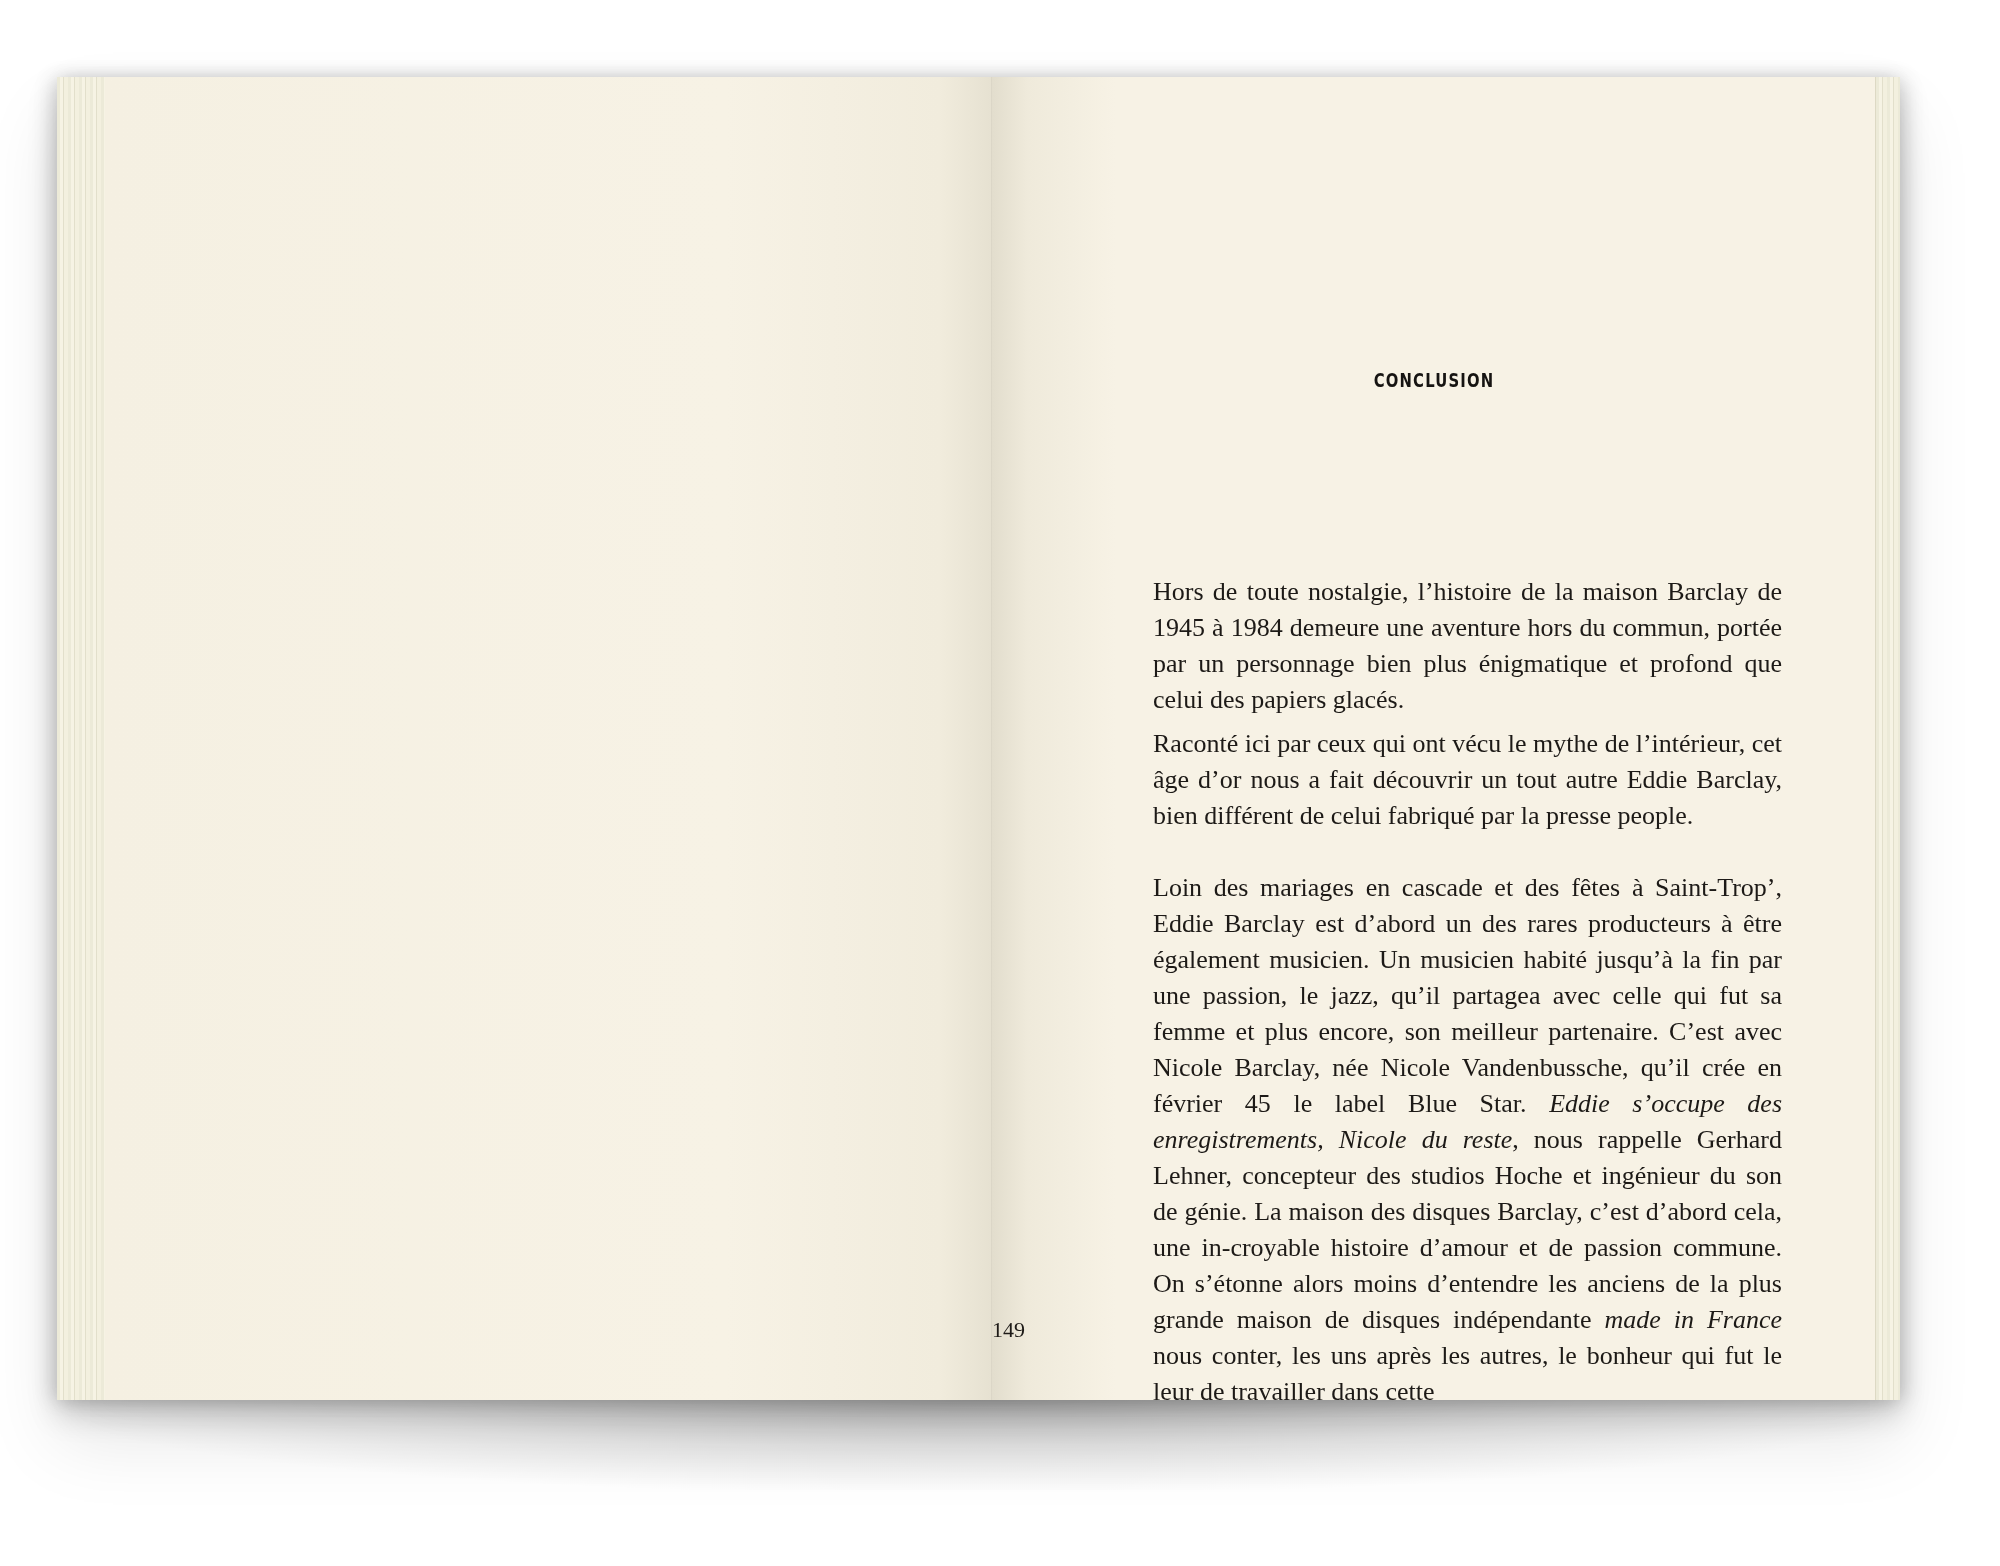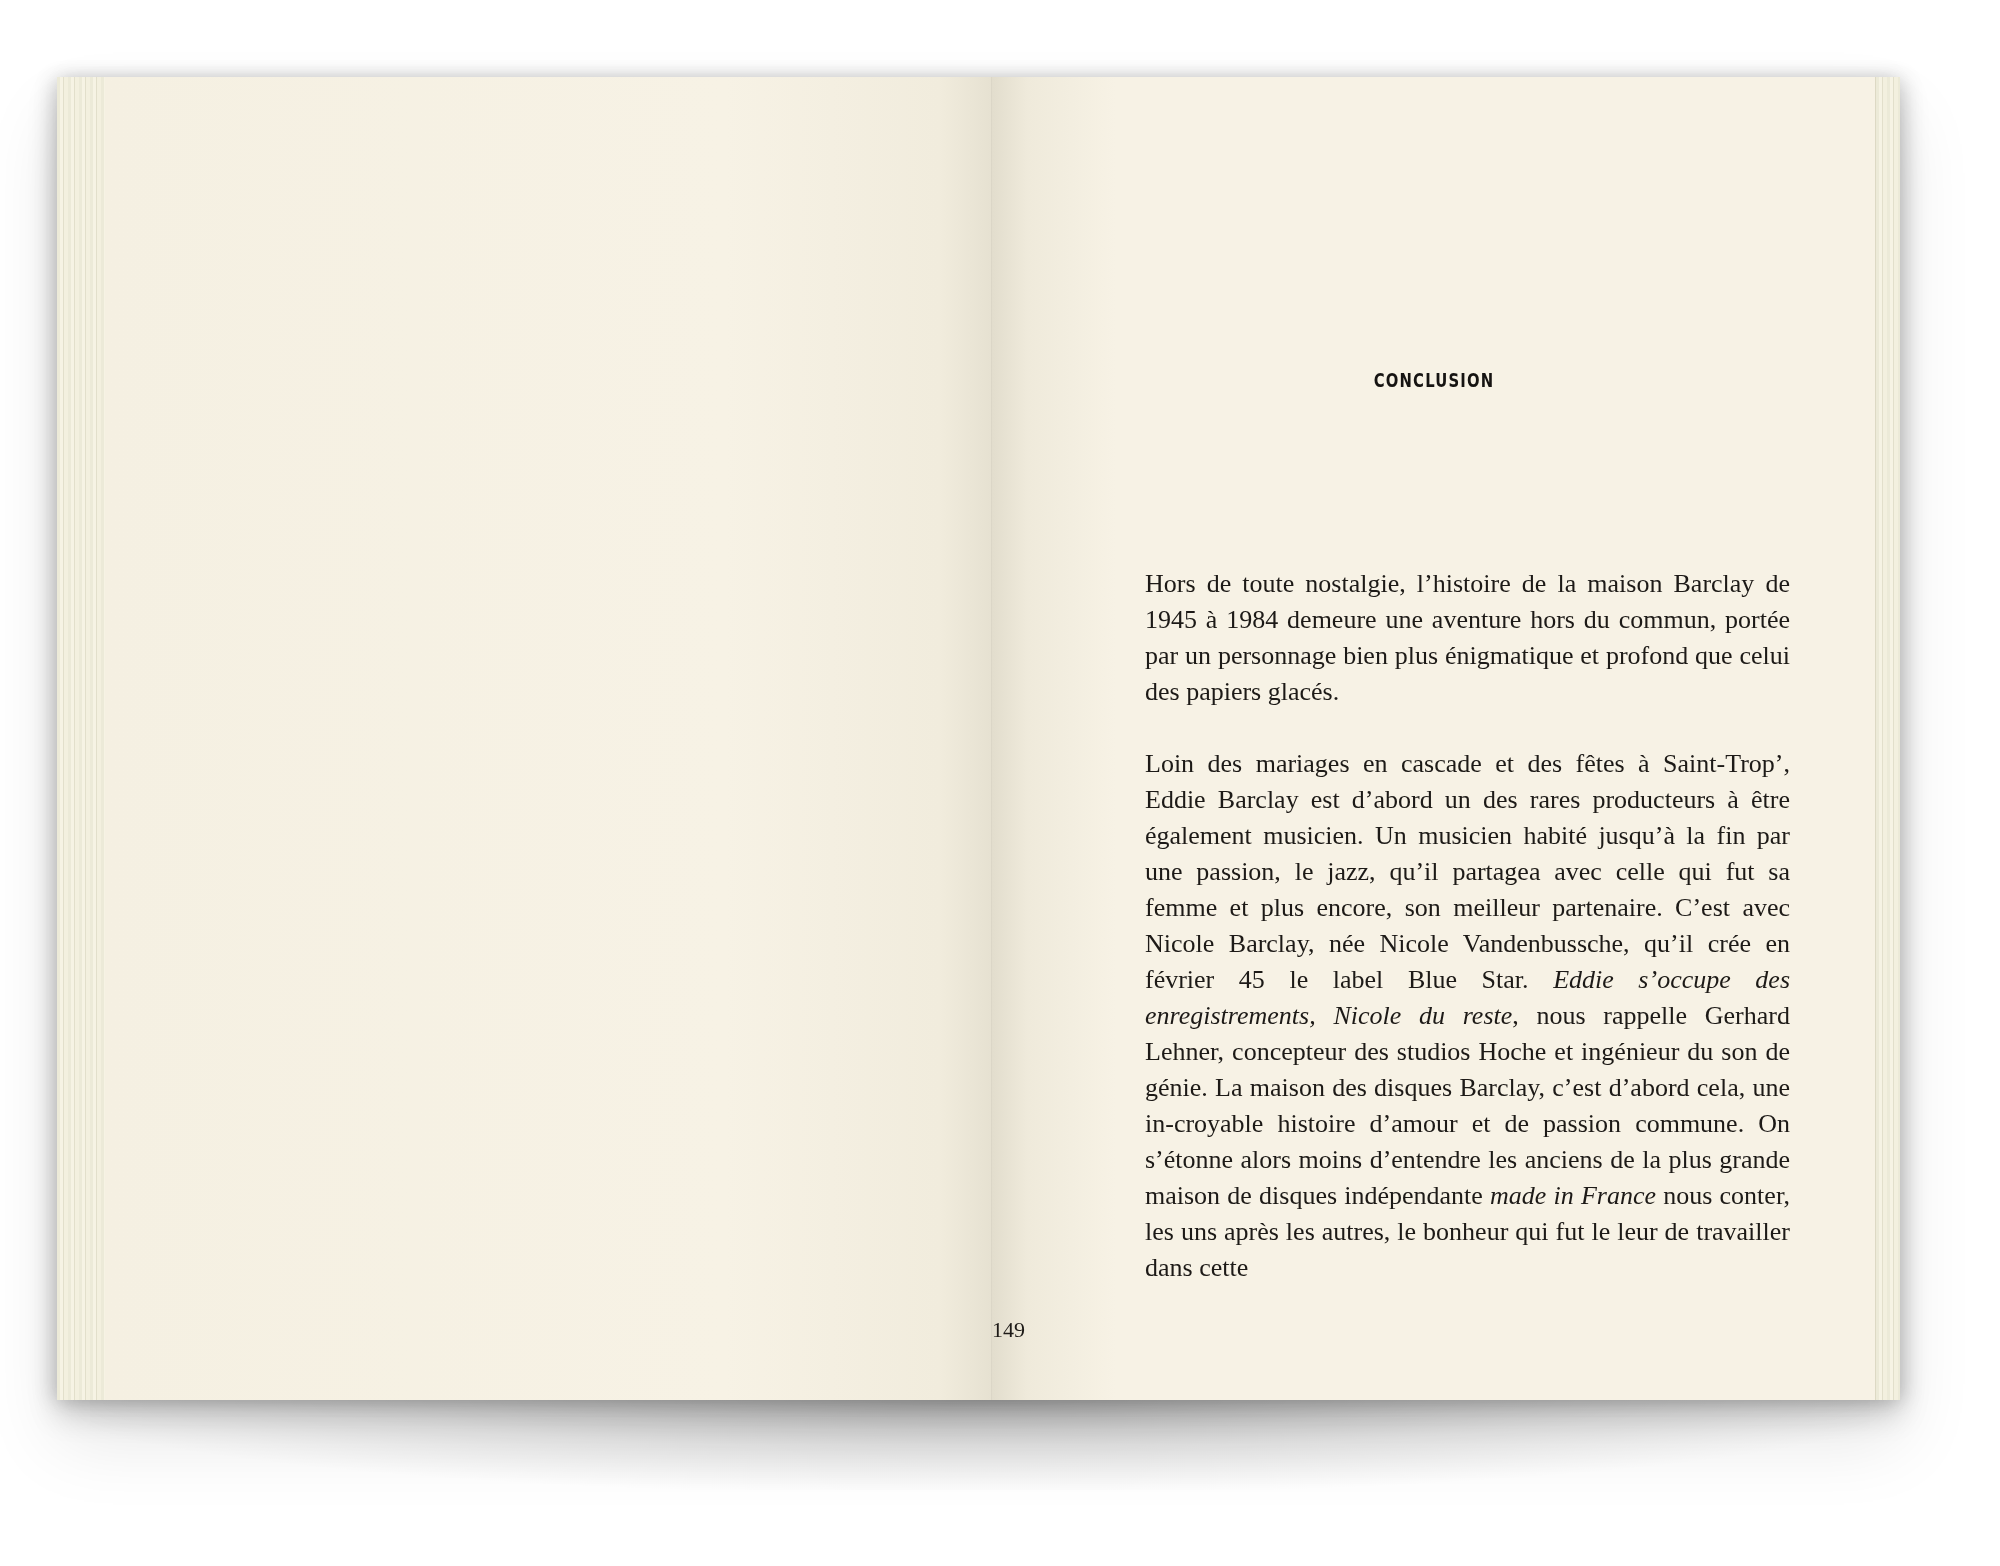--- a/index.html
+++ b/index.html
@@ -97,21 +97,21 @@
       top: 489px;
       width: 645px;
       font-family: "Liberation Serif", serif;
       font-size: 26px;
       line-height: 36px;
       color: #1d1a17;
       text-align: justify;
       hyphens: manual;
     }
     .body-text p {
-      margin: 0;
+      margin: 8px;
     }
     .body-text p.gap {
       margin-top: 36px;
     }
     .body-text em {
       font-style: italic;
     }
     .page-number {
       position: absolute;
       left: 0;
@@ -132,20 +132,21 @@
 
   <div class="page page-left"></div>
 
   <div class="spine-line"></div>
 
   <div class="page page-right">
     <div class="chapter-heading">CONCLUSION</div>
 
     <div class="body-text">
       <p><span>Hors de toute nostalgie, l’histoire de la maison Barclay de 1945 à 1984 demeure une aventure hors du commun, portée par un personnage bien plus énigmatique et profond que celui des papiers glacés.</span></p>
+      <p><span>Raconté ici par ceux qui ont vécu le mythe de l’intérieur, cet âge d’or nous a fait découvrir un tout autre Eddie Barclay, bien différent de celui fabriqué par la presse people.</span></p>
       <p class="gap"><span>Loin des mariages en cascade et des fêtes à Saint-Trop’, Eddie Barclay est d’abord un des rares producteurs à être également musicien. Un musicien habité jusqu’à la fin par une passion, le jazz, qu’il partagea avec celle qui fut sa femme et plus encore, son meilleur partenaire. C’est avec Nicole Barclay, née Nicole Vandenbussche, qu’il crée en février 45 le label Blue Star. </span><em>Eddie s’occupe des enregistrements, Nicole du reste</em><span>, nous rappelle Gerhard Lehner, concepteur des studios Hoche et ingénieur du son de génie. La maison des disques Barclay, c’est d’abord cela, une in-­croyable histoire d’amour et de passion commune. On s’étonne alors moins d’entendre les anciens de la plus grande maison de disques indépendante </span><em>made in France</em><span> nous conter, les uns après les autres, le bonheur qui fut le leur de travailler dans cette</span></p>
     </div>
 
     <div class="page-number">149</div>
   </div>
 
   <div class="edge-stack edge-right"></div>
 </div>
 
 </body></html>

